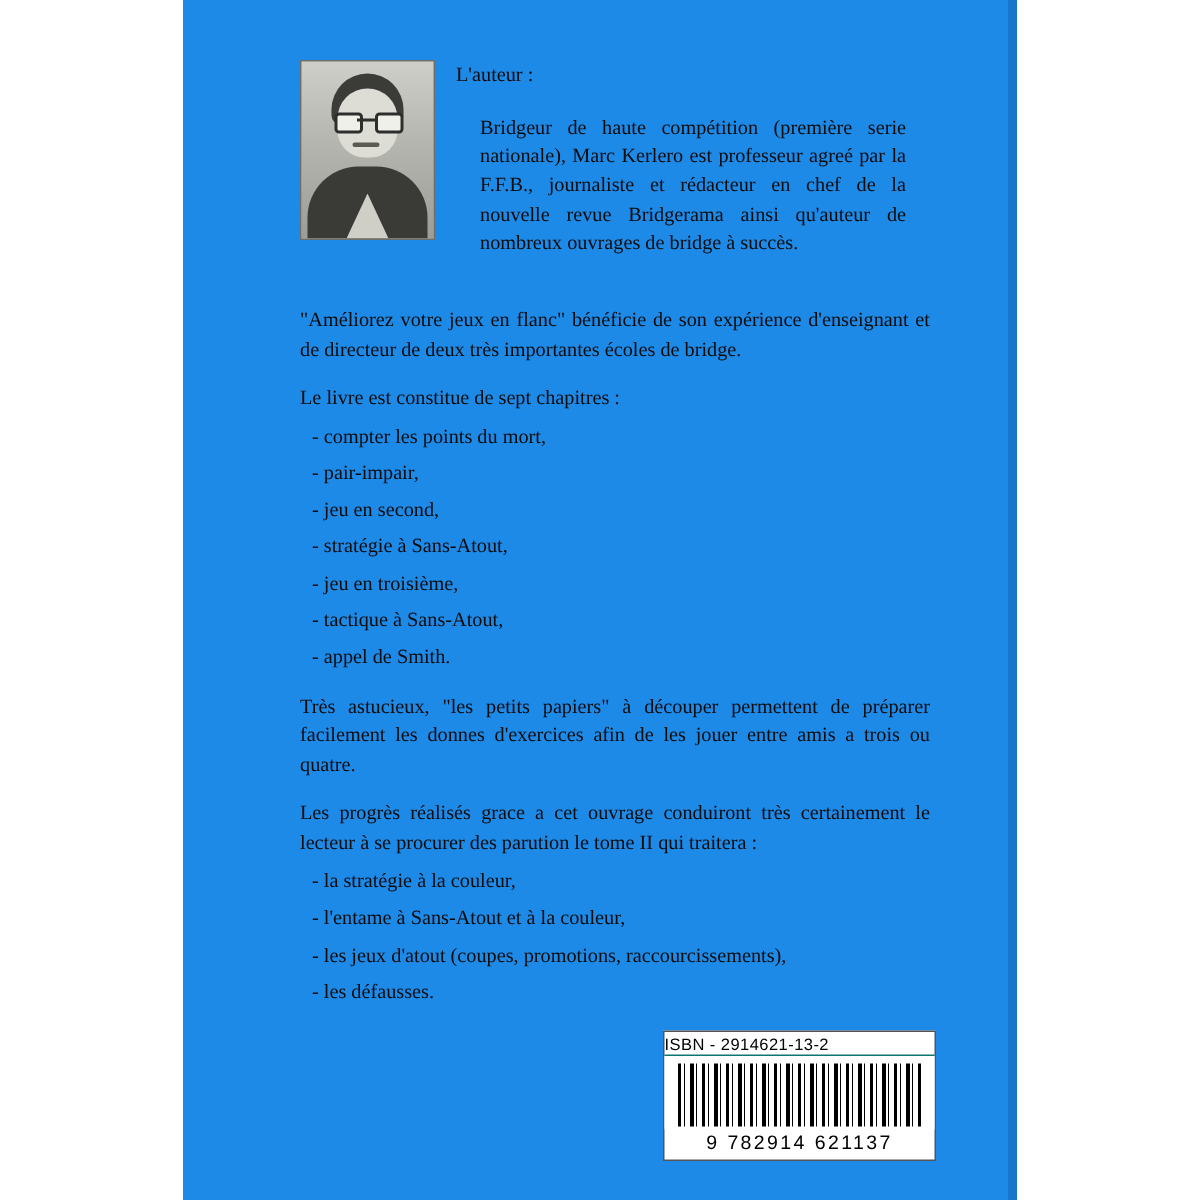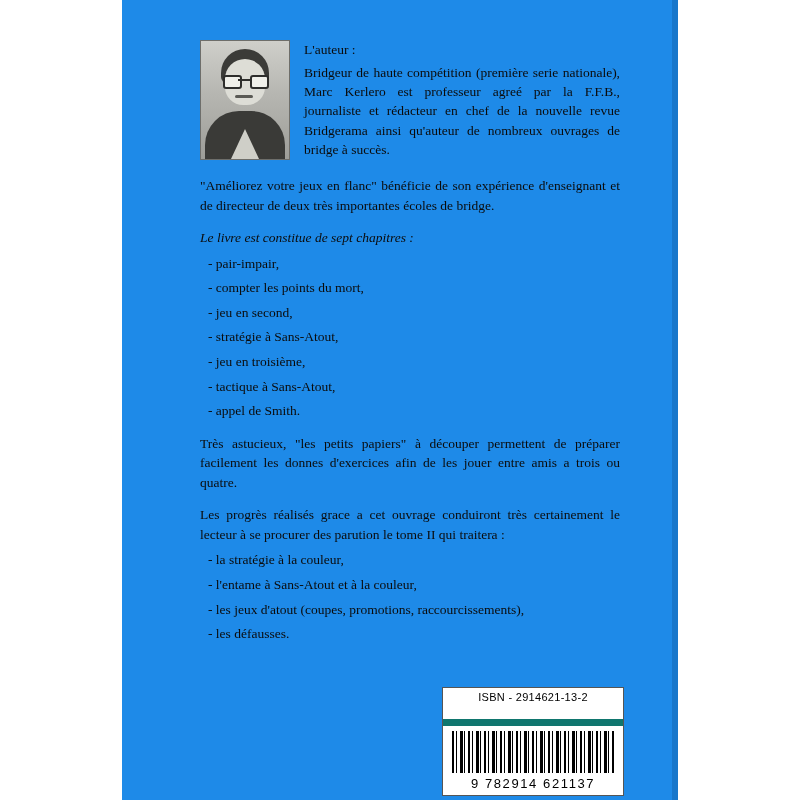--- a/index.html
+++ b/index.html
@@ -131,40 +131,38 @@
     padding: 0;
   }
   ul.bullet-list li {
     font-size: 13.5px;
     line-height: 1.45;
     color: #0b0b0b;
     margin: 5px 0 0 8px;
   }
   .intro-line {
     margin-top: 13px;
-    font-style: italic;
   }
   
   #barcode-box {
     position: absolute;
     left: 320px;
     top: 687px;
     width: 182px;
     background: #ffffff;
     border: 1px solid #555;
     padding: 0;
     box-sizing: border-box;
   }
   .isbn-line {
-    text-align: center;
     font-family: "Liberation Sans", sans-serif;
     font-size: 11px;
     color: #000;
-    padding: 3px 0 16px 0;
-    border-bottom: 7px solid #0f766e;
+    padding: 3px 0 0 0;
+    border-bottom: 1px solid #0f766e;
     letter-spacing: 0.3px;
   }
   .barcode-area {
     padding: 5px 9px 2px 9px;
     background: #fff;
   }
   .bars {
     height: 42px;
     width: 100%;
     background-image: repeating-linear-gradient(
@@ -200,31 +198,31 @@
           <div class="p-shirt"></div>
           <div class="p-hair"></div>
           <div class="p-face"></div>
           <div class="p-glass-l"></div>
           <div class="p-glass-r"></div>
           <div class="p-bridge"></div>
           <div class="p-mouth"></div>
         </div>
         <div class="author-text">
           <p class="author-label">L'auteur :</p>
-          <p class="author-bio" style="margin:0;">Bridgeur de haute compétition (première serie nationale), Marc Kerlero est professeur agreé par la F.F.B., journaliste et rédacteur en chef de la nouvelle revue Bridgerama ainsi qu'auteur de nombreux ouvrages de bridge à succès.</p>
+          <p class="author-bio" style="margin:16px;">Bridgeur de haute compétition (première serie nationale), Marc Kerlero est professeur agreé par la F.F.B., journaliste et rédacteur en chef de la nouvelle revue Bridgerama ainsi qu'auteur de nombreux ouvrages de bridge à succès.</p>
         </div>
       </div>
 
       <p class="body-par first-after-photo">"Améliorez votre jeux en flanc" bénéficie de son expérience d'enseignant et de directeur de deux très importantes écoles de bridge.</p>
 
       <p class="body-par intro-line">Le livre est constitue de sept chapitres :</p>
 
       <ul class="bullet-list">
+        <li>- compter les points du mort,</li>
         <li>- pair-impair,</li>
-        <li>- compter les points du mort,</li>
         <li>- jeu en second,</li>
         <li>- stratégie à Sans-Atout,</li>
         <li>- jeu en troisième,</li>
         <li>- tactique à Sans-Atout,</li>
         <li>- appel de Smith.</li>
       </ul>
 
       <p class="body-par">Très astucieux, "les petits papiers" à découper permettent de préparer facilement les donnes d'exercices afin de les jouer entre amis a trois ou quatre.</p>
       <p class="body-par">Les progrès réalisés grace a cet ouvrage conduiront très certainement le lecteur à se procurer des parution le tome II qui traitera :</p>
 

